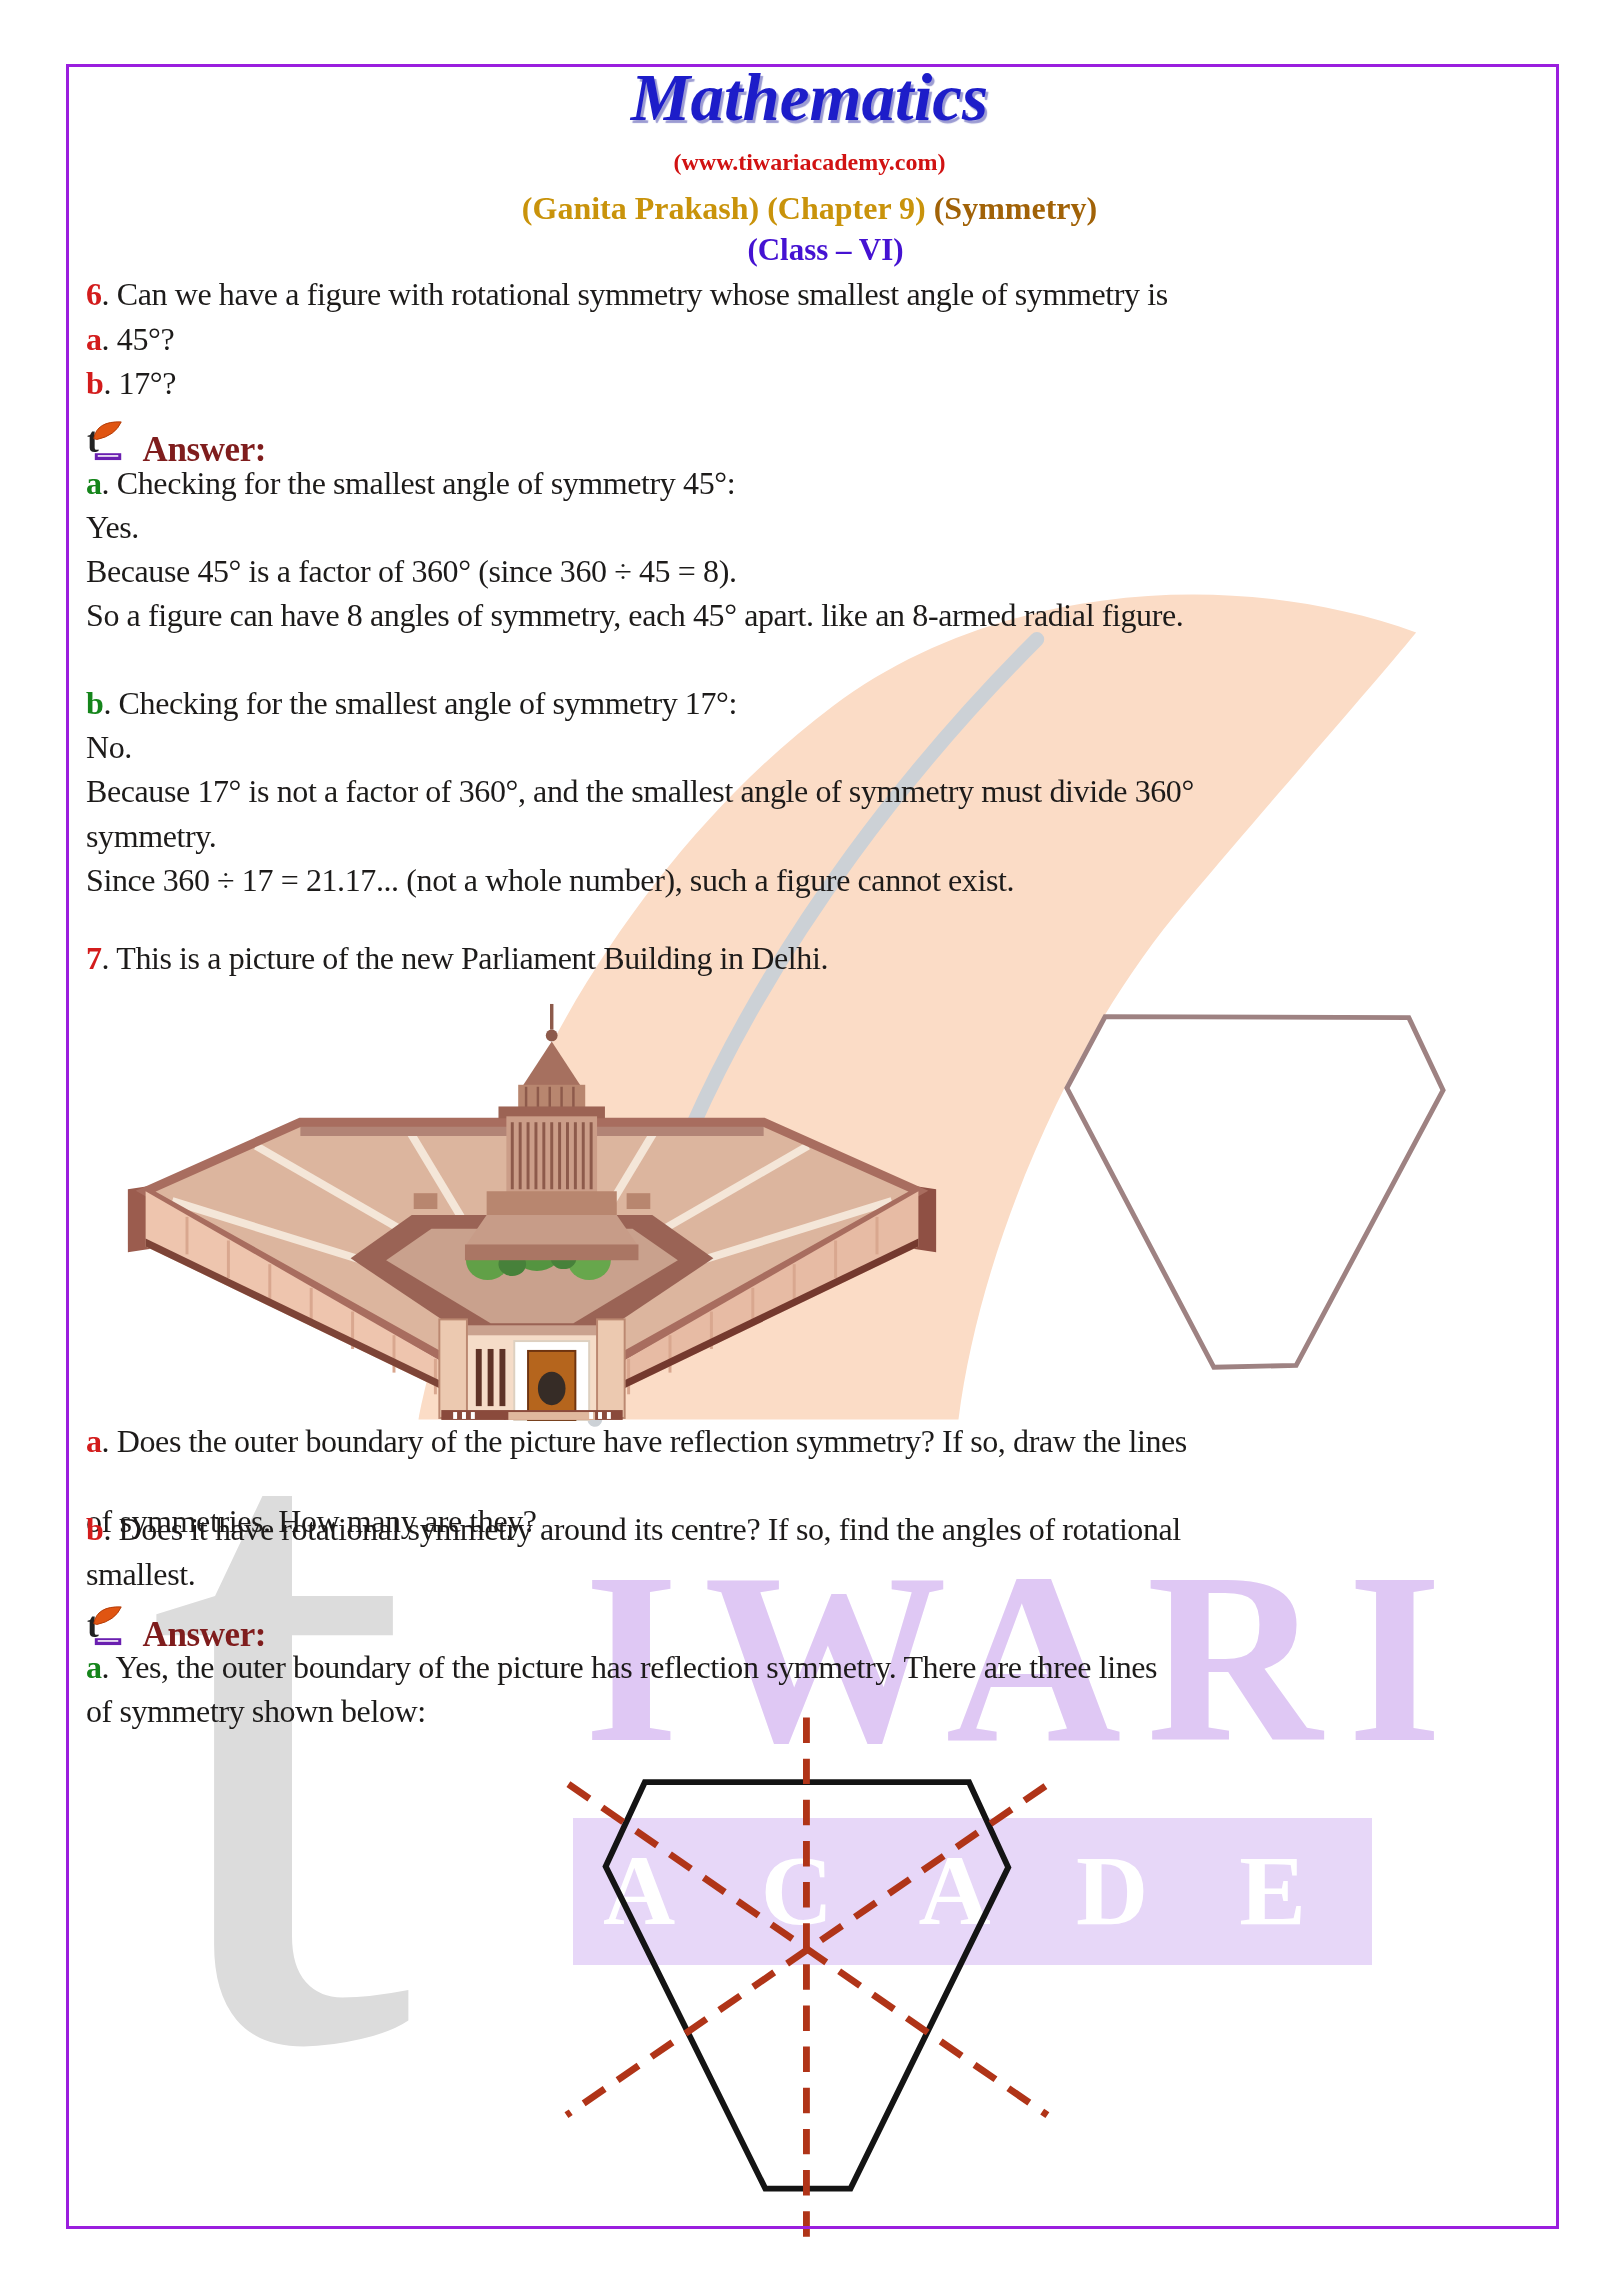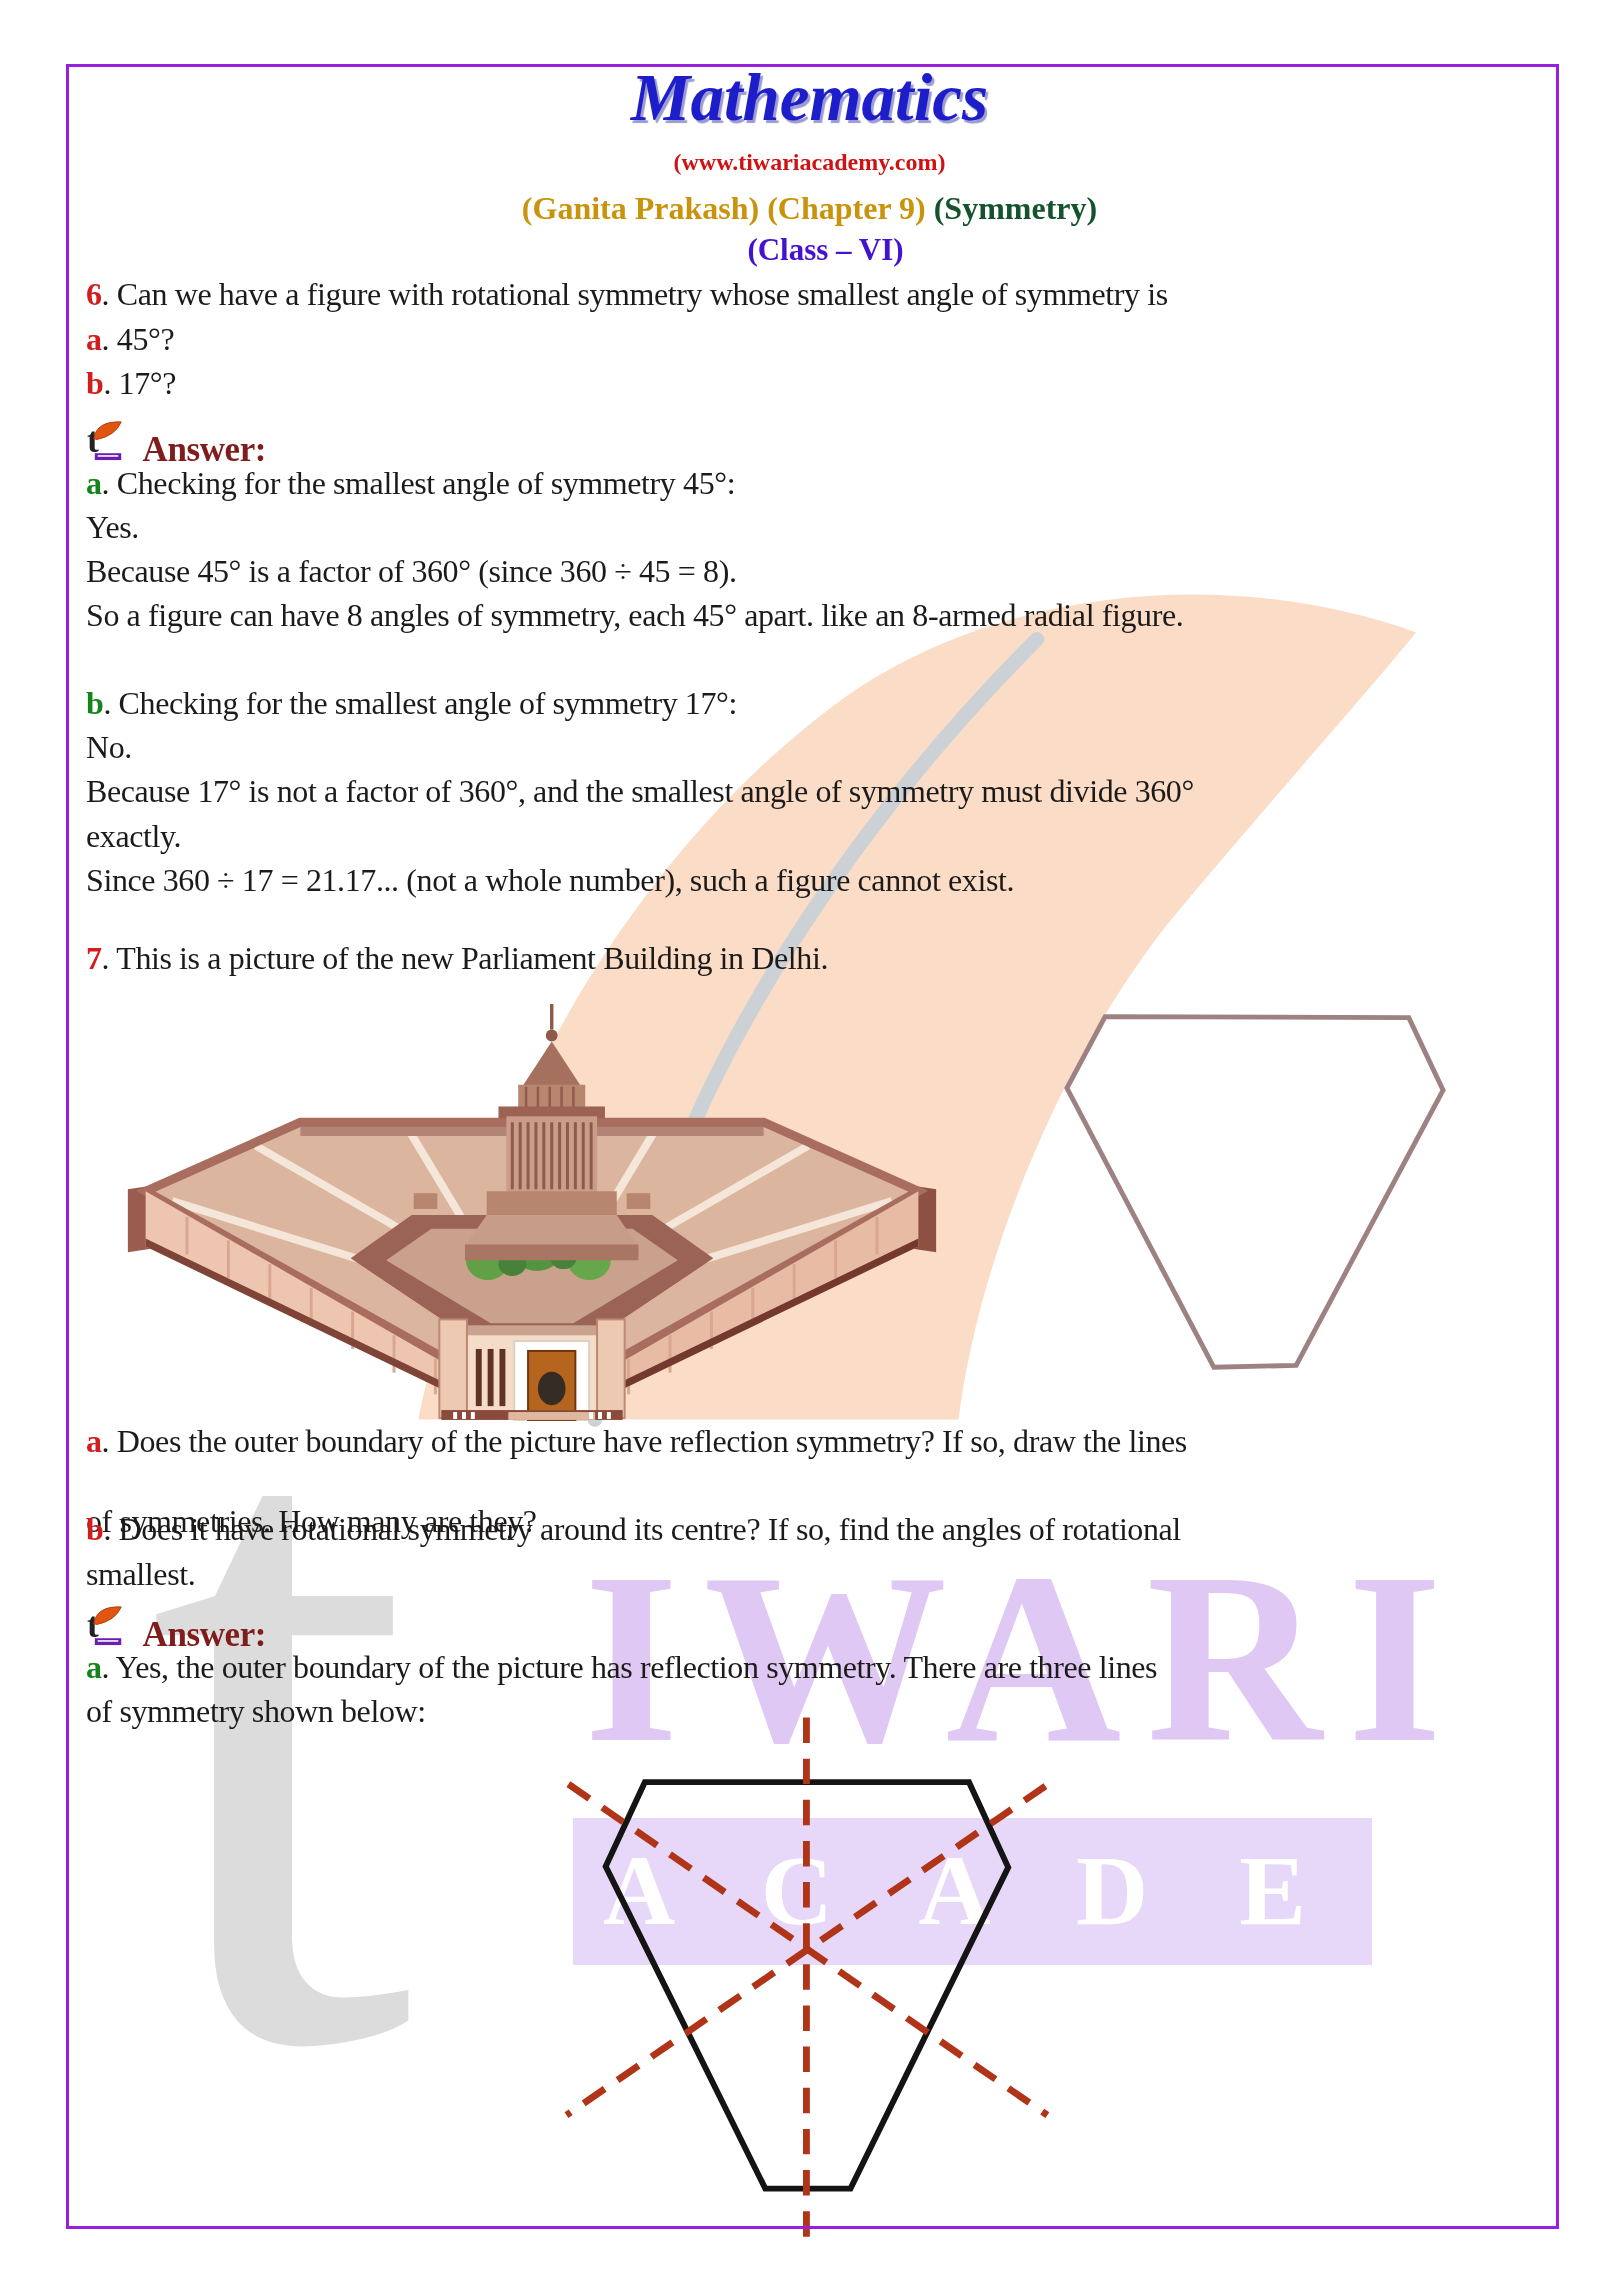--- a/index.html
+++ b/index.html
@@ -16,21 +16,21 @@
         color:#dfc8f4;letter-spacing:25.5px;font-family:"Liberation Serif",serif;white-space:nowrap;}
   .wm-band{left:573px;top:1818px;width:799px;height:147px;background:#e7d7f8;}
   .wm-academy{left:603px;top:1841px;font-size:100px;line-height:1;font-weight:bold;
         color:#ffffff;letter-spacing:33px;font-family:"Liberation Serif",serif;white-space:nowrap;}
   
   .center-line{position:absolute;left:66px;width:1487px;text-align:center;white-space:nowrap;z-index:2;}
   .main-title{top:59px;font-size:67px;font-style:italic;font-weight:bold;color:#1d1dc9;
         text-shadow:2.5px 2.5px 1px #9b9bd2;}
   .site-line{top:149px;font-size:24px;font-weight:bold;color:#d11212;}
   .book-line{top:190px;font-size:32px;font-weight:bold;}
-  .gold1{color:#c9930b;}  .gold2{color:#14532d;margin-top:26px;}
+  .gold1{color:#c9930b;}  .gold2{color:#a16207;margin-top:26px;}
   .class-line{top:232px;font-size:31px;font-weight:bold;color:#4512d2;padding-left:16px;}
   
   .line{position:absolute;left:86px;white-space:nowrap;font-size:32px;line-height:44px;
         letter-spacing:-0.4px;z-index:2;}
   .lbl-red{color:#d31c1c;font-weight:bold;}
   .lbl-green{color:#15851b;font-weight:bold;}
   .ans-head{font-size:35px;font-weight:bold;color:#7f1d1d;display:inline-block;vertical-align:middle;margin-top:20px;}
   .ans-icon{display:inline-block;vertical-align:middle;margin-right:3.9px;}
   .fig{position:absolute;z-index:3;}
 </style>
@@ -82,21 +82,21 @@
 </div>
 <div class="line" style="top:505px;">Yes.</div>
 <div class="line" style="top:549px;">Because 45° is a factor of 360° (since 360 ÷ 45 = 8).</div>
 <div class="line" style="top:593px;">So a figure can have 8 angles of symmetry, each 45° apart. like an 8-armed radial figure.</div>
 
 <div class="line" style="top:681px;text-align:center;">
   <span class="lbl-green">b</span><span>. Checking for the smallest angle of symmetry 17°:</span>
 </div>
 <div class="line" style="top:725px;">No.</div>
 <div class="line" style="top:769px;">Because 17° is not a factor of 360°, and the smallest angle of symmetry must divide 360°</div>
-<div class="line" style="top:814px;">exactly.</div>
+<div class="line" style="top:814px;">symmetry.</div>
 <div class="line" style="top:858px;">Since 360 ÷ 17 = 21.17... (not a whole number), such a figure cannot exist.</div>
 
 <div class="line" style="top:936px;">
   <span class="lbl-red">7</span><span>. This is a picture of the new Parliament Building in Delhi.</span>
 </div>
 
 <svg class="fig" style="left:118px;top:995px;" width="828" height="426" viewBox="0 0 840 430">
 
   <polygon points="10,196 62,188 62,252 10,260" fill="#9b5c4e"></polygon>
   <polygon points="830,196 778,188 778,252 830,260" fill="#8f5044"></polygon>

